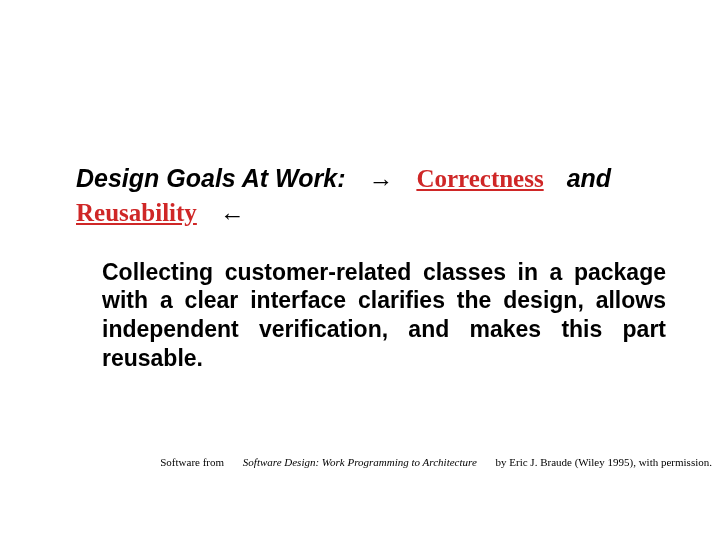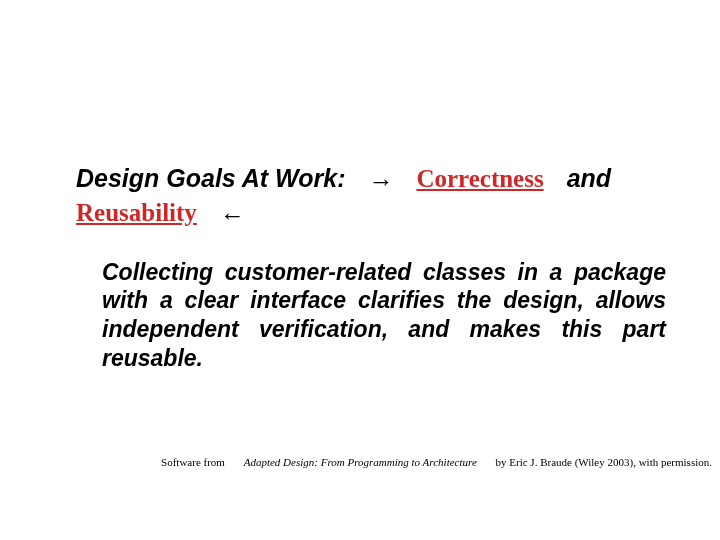--- a/index.html
+++ b/index.html
@@ -1,37 +1,37 @@
 <!DOCTYPE html>
 <html><head>
 <meta charset="utf-8">
 <style>
   * { margin: 8px; padding: 0; box-sizing: border-box; }
   html, body { width: 720px; height: 540px; background: #fff; font-family: Arial, Helvetica, sans-serif; }
   .slide { width: 720px; height: 540px; position: relative; padding: 130px 36px 0 36px; }
   .title { font-family: Arial, Helvetica, sans-serif; font-weight: bold; font-style: italic; font-size: 25px; line-height: 1.35; color: #000; margin-bottom: 28px; }
   .arrow { font-style: normal; font-family: "Wingdings", "Arial", sans-serif; }
   .goal { font-style: normal; font-family: "Comic Sans MS", "Comic Sans", cursive; font-weight: bold; color: #cf2727; text-decoration: underline; }
-  .body { padding: 0 34px 0 34px; font-family: Arial, Helvetica, sans-serif; font-weight: bold; font-size: 23px; line-height: 1.25; text-align: justify; color: #000; font-style: italic; }
+  .body { padding: 0 34px 0 34px; font-family: Arial, Helvetica, sans-serif; font-weight: bold; font-size: 23px; line-height: 1.25; text-align: justify; color: #000; }
   .attrib { position: absolute; bottom: 88px; right: 16px; font-family: "Times New Roman", Times, serif; font-size: 11px; color: #000; }
   .attrib .book { font-style: italic; }
 </style>
 </head>
 <body>
 
 <div class="slide">
 
   <div class="title">
     <span>Design Goals At Work:</span>
     <span class="arrow">→</span>
     <span class="goal">Correctness</span>
     <span>and</span>
     <span class="goal">Reusability</span>
     <span class="arrow">←</span>
   </div>
 
   <div class="body">Collecting customer-related classes in a package with a clear interface clarifies the design, allows independent verification, and makes this part reusable.</div>
 
   <div class="attrib">
-    <span>Software from </span><span class="book">Adapted Design: From Programming to Architecture</span><span> by Eric J. Braude (Wiley 2003), with permission.</span>
+    <span>Software from </span><span class="book">Software Design: Work Programming to Architecture</span><span> by Eric J. Braude (Wiley 1995), with permission.</span>
   </div>
 
 </div>
 
 </body></html>

